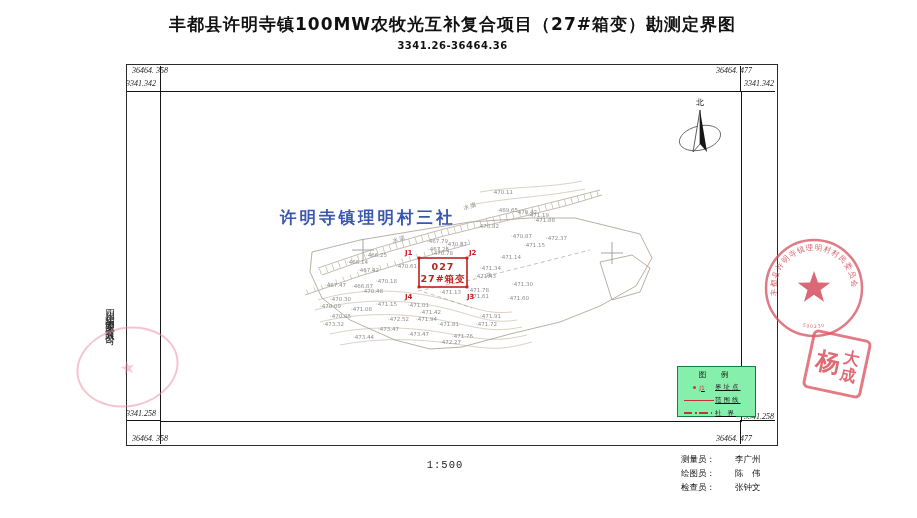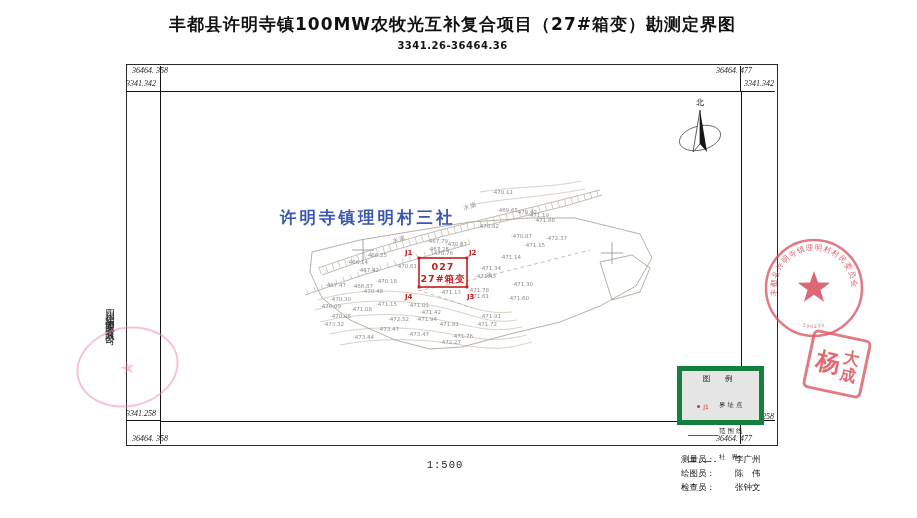--- a/index.html
+++ b/index.html
@@ -13,23 +13,23 @@
   .tick{background:#151515;}
   .corner-lab{font-family:"Liberation Serif","DejaVu Serif",serif;font-size:8px;color:#1d1d1d;white-space:pre;font-style:italic;}
   .village{left:280px;top:207px;font-family:"DejaVu Serif","Liberation Serif",serif;
            font-size:16.5px;font-weight:600;letter-spacing:3px;color:#3a57b0;}
   .company{left:103px;top:301px;height:126px;writing-mode:vertical-rl;font-size:9.5px;
            letter-spacing:2.5px;color:#222;}
   .notes{left:140px;top:452px;font-size:8.5px;line-height:12.8px;color:#101010;}
   .scale{left:405px;top:459px;width:80px;text-align:center;font-size:10.5px;letter-spacing:1px;color:#222;font-family:Liberation Mono, monospace;}
   .credits{left:681px;top:452px;font-size:8.5px;line-height:14px;color:#101010;}
   .credits .nm{margin-left:20px;}
-  .legend{left:677px;top:366px;width:77px;height:49px;border:5px solid #15803d;background:#e5e5e5;}
+  .legend{left:677px;top:366px;width:77px;height:49px;border:1px solid #15803d;background:#86efac;}
   .legend-title{text-align:center;font-size:7.5px;letter-spacing:6px;margin-top:3px;color:#111;}
-  .lrow{display:flex;align-items:flex-end;height:12px;margin-top:14px;}
+  .lrow{display:flex;align-items:center;height:12px;margin-top:1px;text-decoration:underline;}
   .lsym{width:32px;margin-left:5px;display:flex;align-items:center;justify-content:center;}
   .llab{font-size:6.5px;letter-spacing:2px;color:#222;}
   .dot{width:3px;height:3px;border-radius:50%;background:#c23434;display:inline-block;margin-right:3px;}
   .jtxt{font-size:6px;color:#c23434;}
   .lsolid{width:30px;height:0;border-top:1.6px solid #c23434;}
   .ldashdot{width:30px;height:1.4px;
     background:repeating-linear-gradient(90deg,#c23434 0 8px,transparent 8px 11px,#c23434 11px 12.5px,transparent 12.5px 15.5px);}
   .stamp-ellipse{left:76px;top:327px;width:99px;height:76px;border:2px solid rgba(233,140,160,.5);
     border-radius:50%;transform:rotate(-12deg);display:flex;align-items:center;justify-content:center;}
   .stamp-ellipse span{color:rgba(233,140,160,.45);font-size:18px;}

